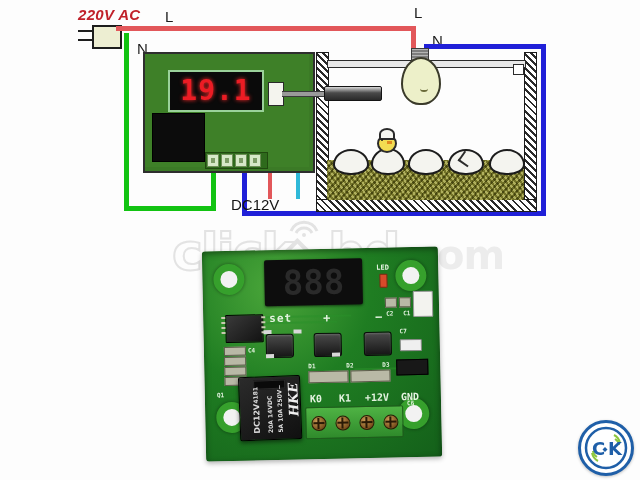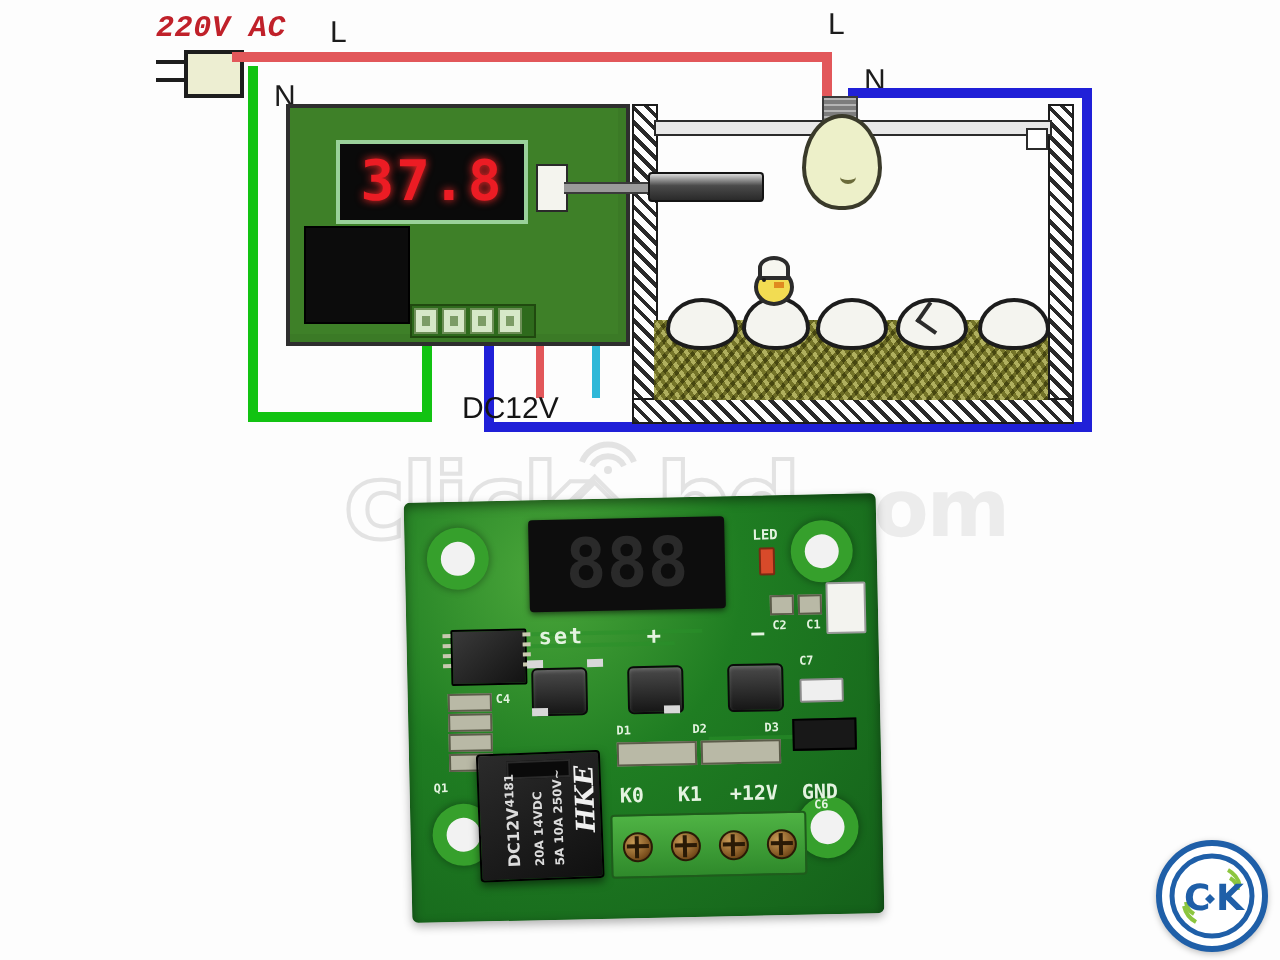--- a/index.html
+++ b/index.html
@@ -14,21 +14,21 @@
   
   .wire{position:absolute;}
   .w-red{background:#e2575a;}
   .w-green{background:#12c312;}
   .w-blue{background:#2020d8;}
   .w-cyan{background:#2fb8d8;}
 
   
   .lbl{position:absolute;color:#1c1c1c;font-size:15px;}
   .lbl-220{position:absolute;color:#c0212a;font-weight:bold;font-style:italic;
-           font-size:15px;font-family:Liberation Mono, monospace;letter-spacing:.3px;}
+           font-size:15px;font-family:Liberation Sans, sans-serif;letter-spacing:.3px;}
   .lbl-dc{position:absolute;color:#141414;font-size:15px;font-weight:500;}
 
   
   .plug-body{position:absolute;background:#edeed2;border:2px solid #1d1d1d;}
   .plug-pin{position:absolute;background:#1d1d1d;height:2px;}
 
   
   .board{position:absolute;background:#3b7a26;border:2px solid #2e2e2e;}
   .disp-frame{position:absolute;background:#0a0a0a;border:2px solid #9ad19a;}
   .disp-digits{position:absolute;color:#ec1c24;font-family:"DejaVu Sans Mono", monospace;
@@ -156,21 +156,21 @@
   <div class="wire w-cyan" style="left:296px;top:165px;width:4px;height:34px;"></div>
   <div class="lbl-dc" style="left:231px;top:196px;">DC12V</div>
 
   <div class="board" style="left:143px;top:52px;width:168px;height:117px;">
   </div>
   <div class="abs" style="left:145px;top:54px;width:164px;height:113px;
        background:#3e8028;"></div>
 
   <div class="disp-frame" style="left:168px;top:70px;width:92px;height:38px;">
     <div class="disp-digits" style="left:0;top:0;width:92px;height:38px;line-height:38px;
-         text-align:center;font-size:28px;position:absolute;">37.8</div>
+         text-align:center;font-size:28px;position:absolute;">19.1</div>
   </div>
 
   <div class="relay-white" style="left:268px;top:82px;width:14px;height:22px;"></div>
 
   <div class="black-box" style="left:152px;top:113px;width:51px;height:47px;"></div>
 
   <div class="term-strip" style="left:205px;top:152px;width:61px;height:15px;">
     <div class="term-cell">
         <i></i>
       </div>

